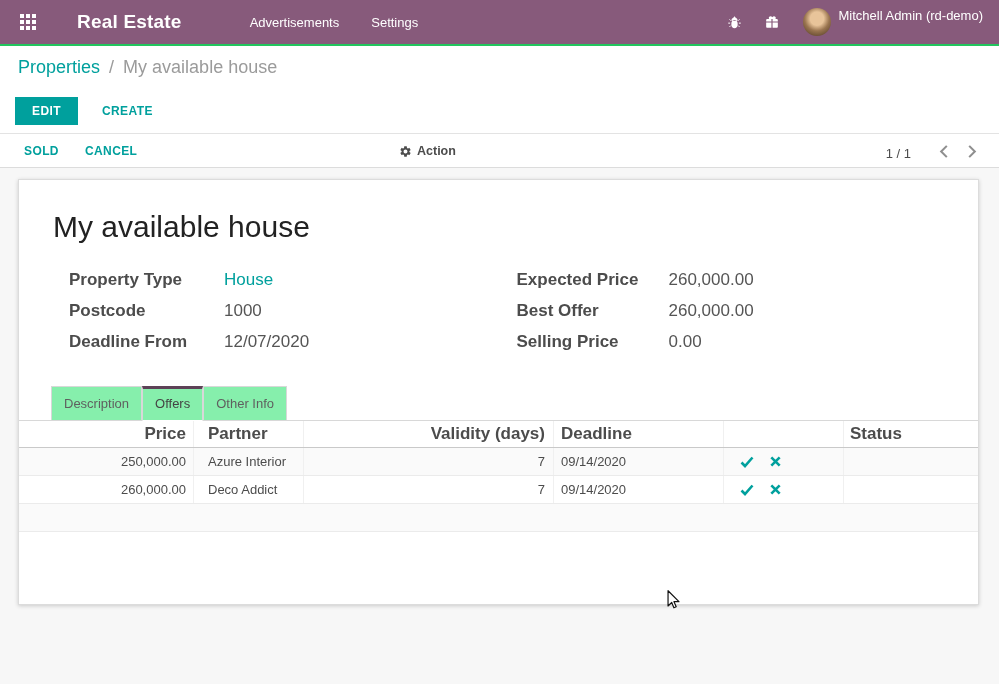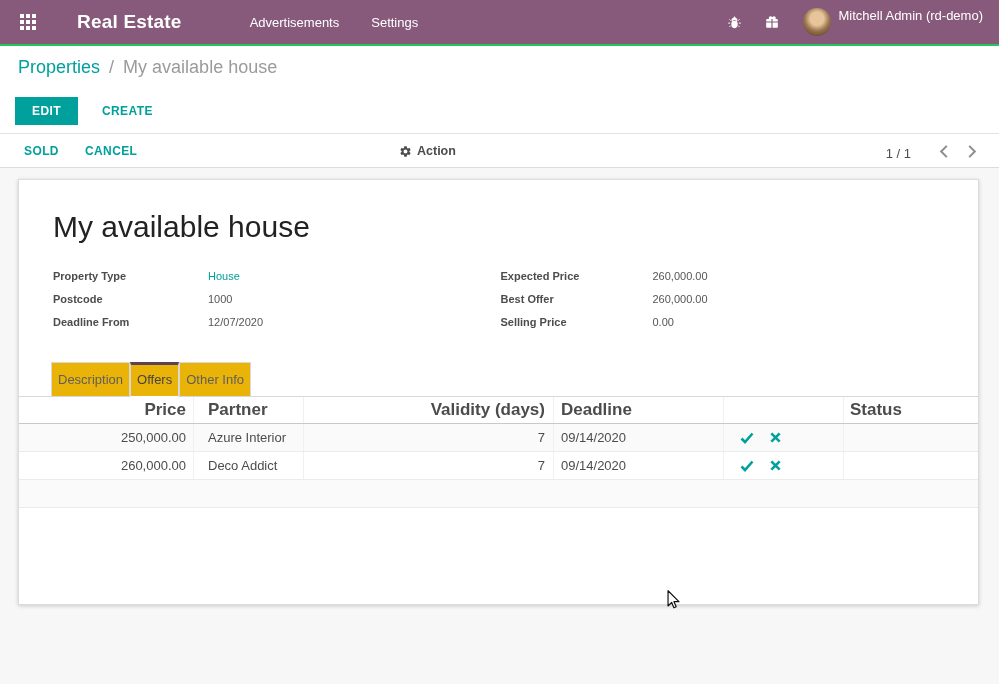--- a/index.html
+++ b/index.html
@@ -54,30 +54,30 @@
   
   .content { background:#f7f7f7; height:516px; position:relative; }
   .sheet { position:absolute; left:18px; top:11px; width:961px; height:426px;
     background:#fff; border:1px solid #dcdcdc; box-shadow:0 1px 4px rgba(0,0,0,.18); }
   .sheet-title { font-size:30px; color:#222; font-weight:400; margin:30px 0 0 34px; }
 
   .field-groups { display:flex; margin-top:26px; }
   .fg-col { width:50%; }
   .fg-col.left { padding-left:34px; }
   .fg-col.right { padding-left:2px; }
-  .field-row { display:flex; margin-bottom:11px; font-size:11px; }
+  .field-row { display:flex; margin-bottom:11px; font-size:17px;margin-left:16px; }
   .field-label { font-weight:bold; color:#4c4c4c; width:155px; }
   .fg-col.right .field-label { width:152px; }
   .field-value { color:#555; }
   .field-value.link { color:#00A09D; cursor:pointer; }
 
   
   .tabbar { margin-top:22px; padding-left:32px; border-bottom:1px solid #d8d8d8; display:flex; }
-  .tab { font-size:13px; color:#5f5f5f; padding:9px 6px; border:1px solid #d8d8d8; border-bottom:none;
-    background:#eab308; cursor:pointer; margin-bottom:0; position:relative; top:1px; border-bottom:1px solid #d8d8d8; }
+  .tab { font-size:13px; color:#5f5f5f; padding:9px 12px; border:1px solid #d8d8d8; border-bottom:none;
+    background:#86efac; cursor:pointer; margin-bottom:0; position:relative; top:1px; border-bottom:1px solid #d8d8d8; }
   .tab.active { color:#444; border-top:3px solid #5d4257; border-bottom:1px solid #fff; padding-top:7px; }
 
   
   .table { width:100%; font-size:13px; }
   .t-row { display:flex; align-items:center; height:28px; border-bottom:1px solid #ebebeb; }
   .t-head { height:27px; border-bottom:1px solid #c9c9c9; font-weight:bold; font-size:17px; color:#4c4c4c; }
   .t-row.striped { background:#fafafa; }
   .cell { height:100%; display:flex; align-items:center; border-right:1px solid #f0f0f0; }
   .cell:last-child { border-right:none; }
   .c-price   { width:175px; justify-content:flex-end; padding-right:7px; }

